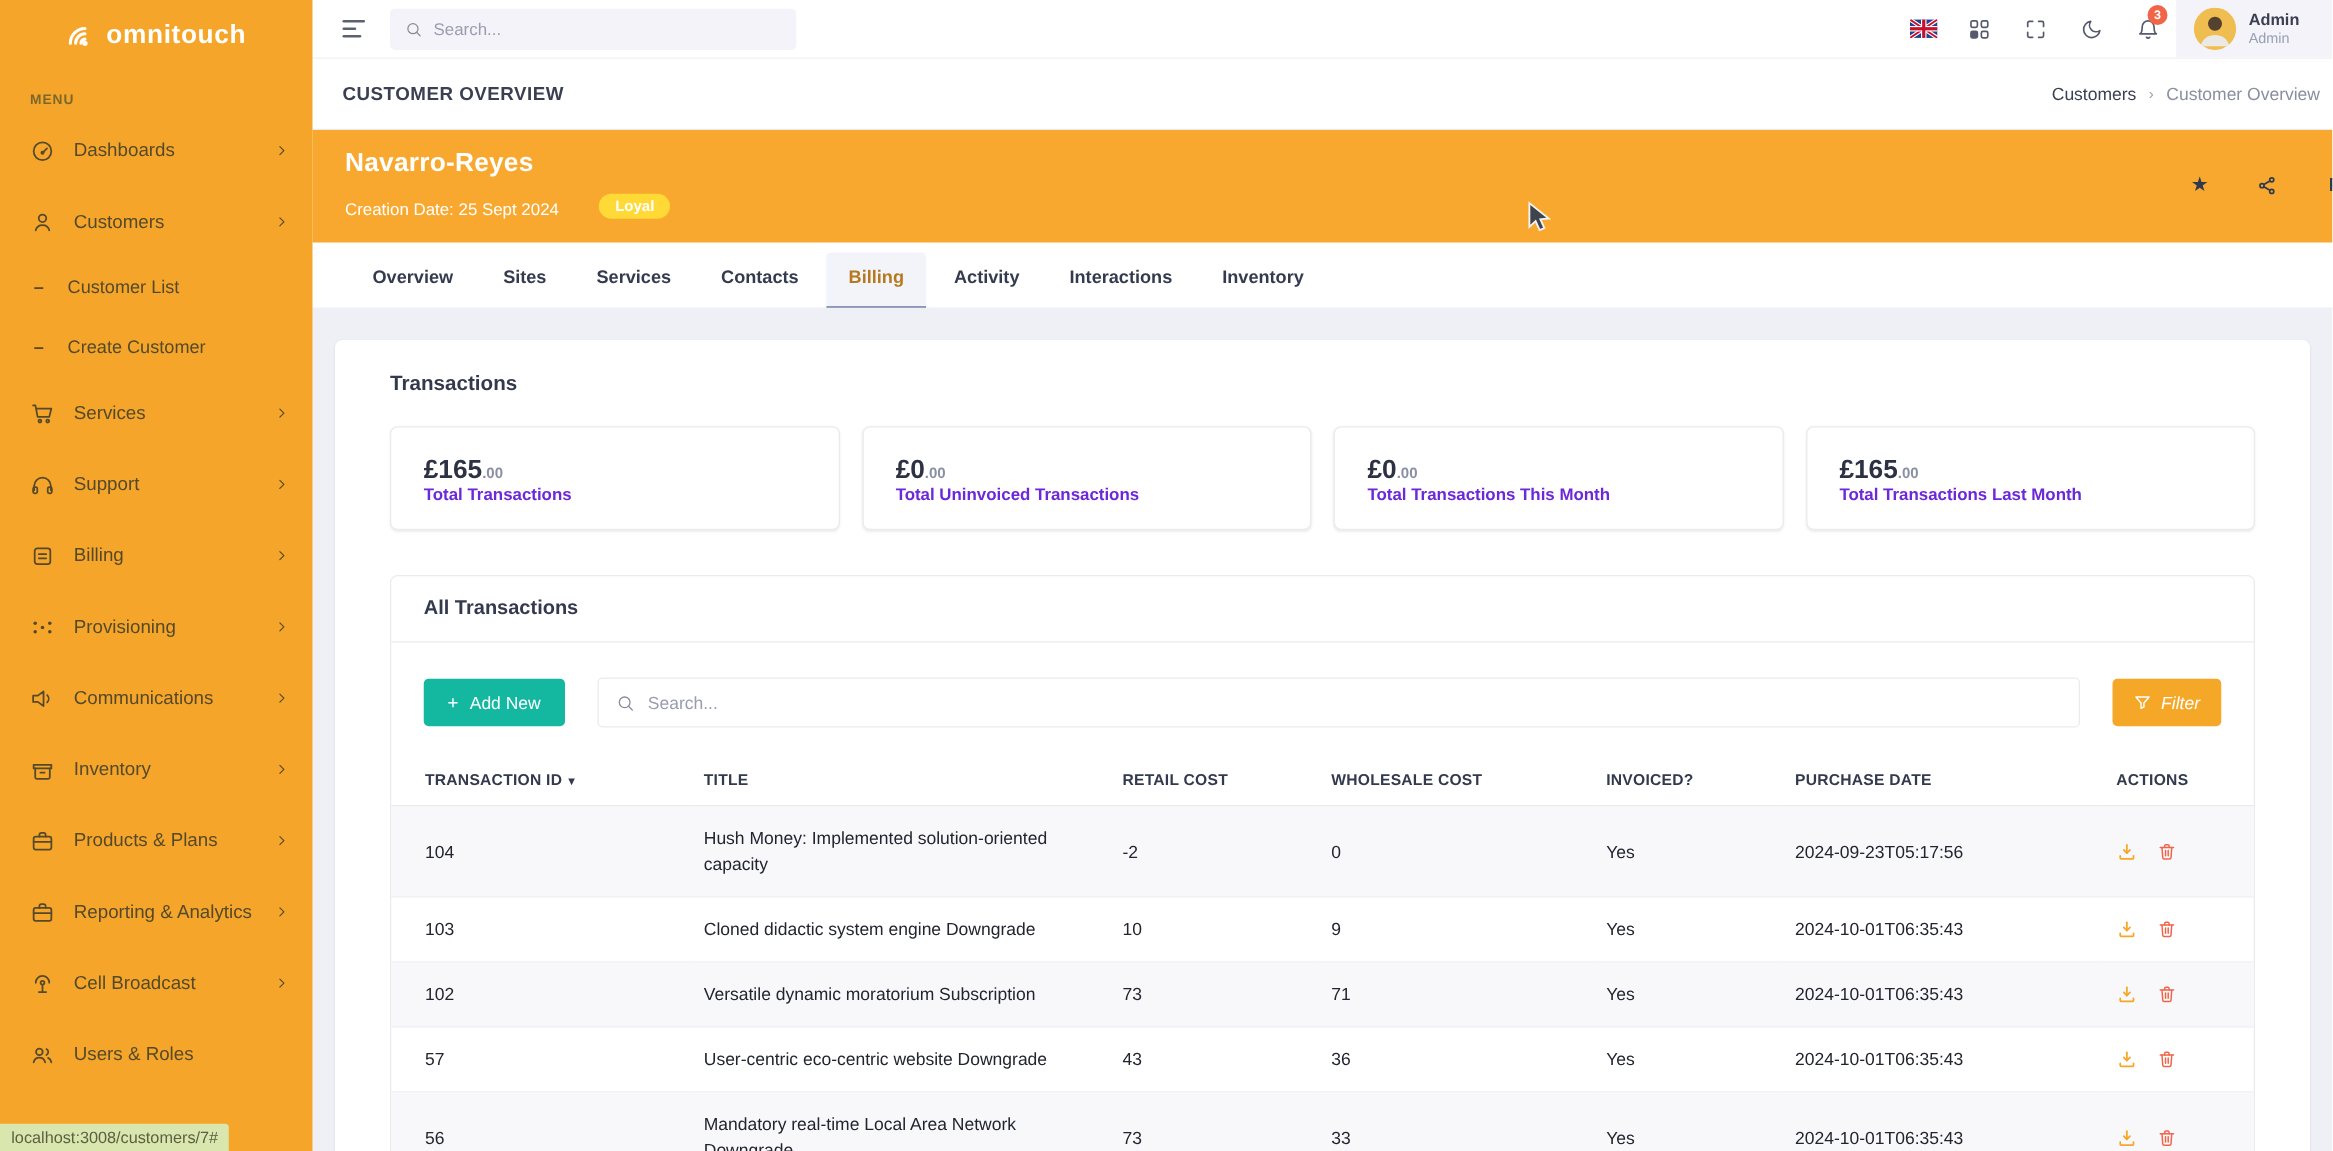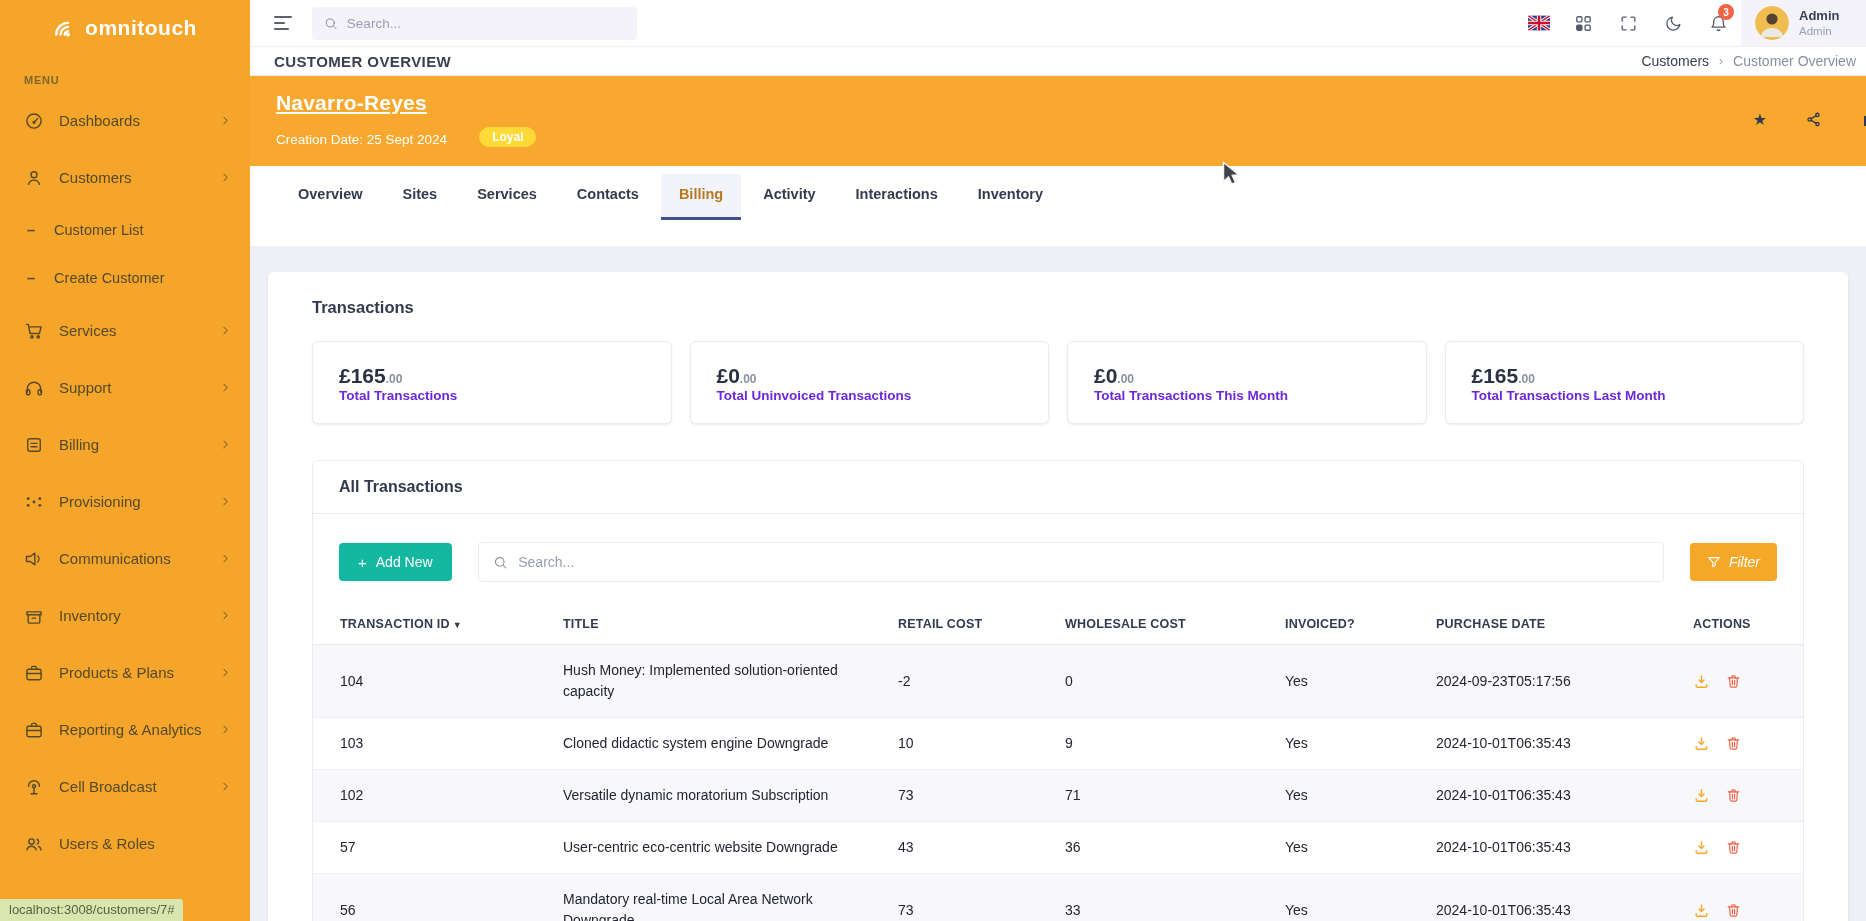--- a/index.html
+++ b/index.html
@@ -32,29 +32,29 @@
   .search-box input::placeholder { color:#9a9db0; }
   .topbar-right { margin-left:auto; display:flex; align-items:center; height:100%; }
   .tb-btn { width:45px; height:100%; display:flex; align-items:center; justify-content:center; color:#555b6d; cursor:pointer; position:relative; }
   .tb-btn .tbi { width:19px; height:19px; }
   .badge { position:absolute; top:4px; right:7px; min-width:16px; height:16px; border-radius:8px; background:#f06548; color:#fff; font-size:10px; font-weight:700; display:flex; align-items:center; justify-content:center; padding:0 4px; }
   .profile { height:100%; background:#f3f3f9; display:flex; align-items:center; gap:10px; padding:0 14px; min-width:125px; cursor:pointer; }
   .avatar { width:34px; height:34px; border-radius:50%; overflow:hidden; flex:0 0 34px; }
   .pname { font-size:13px; font-weight:700; color:#3a3f51; line-height:1.25; }
   .prole { font-size:11.5px; color:#98a0b5; line-height:1.25; }
 
-  .pagebar { height:30px; background:#fff; border-top:1px solid #f1f1f4; border-bottom:1px solid #e9ebec; display:flex; align-items:center; padding:0 24px; overflow:hidden; }
+  .pagebar { height:58px; background:#fff; border-top:1px solid #f1f1f4; border-bottom:1px solid #e9ebec; display:flex; align-items:center; padding:0 24px; overflow:hidden; }
   .page-title { font-size:15px; font-weight:700; color:#3a3f51; letter-spacing:.4px; }
   .breadcrumb { margin-left:auto; margin-right:-14px; display:flex; align-items:center; gap:10px; font-size:14px; white-space:nowrap; }
   .bc-parent { color:#3a3f51; cursor:pointer; }
   .bc-sep { color:#9aa0ae; font-size:12px; }
   .bc-current { color:#8a8fa0; }
 
   .hero { height:90px; background:#f8a82e; padding:13px 26px; position:relative; color:#fff; overflow:hidden; }
-  .hero-name { font-size:21px; font-weight:700; letter-spacing:.2px; margin-top:2px;text-decoration:underline; }
+  .hero-name { font-size:21px; font-weight:700; letter-spacing:.2px; margin-top:2px; }
   .hero-meta { display:flex; align-items:flex-end; gap:32px; margin-top:12px; font-size:13.5px; }
   .badge-loyal { background:#ffd935; color:#fff; font-size:12px; font-weight:700; padding:3px 13px; border-radius:12px; }
   .hero-actions { position:absolute; top:34px; right:44px; display:flex; align-items:center; gap:38px; color:#2e3a4e; }
   .star { font-size:16px; cursor:pointer; color:#2e3a4e; }
   .share { width:17px; height:17px; cursor:pointer; }
   .partial-btn { position:absolute; top:36px; right:-7px; font-size:15px; font-weight:700; color:#2e3a4e; }
 
   .tabsbar { height:72px; background:#fff; display:flex; align-items:flex-start; padding:8px 0 0 30px; gap:4px; }
   .tab { height:46px; padding:12px 18px; font-size:14.5px; font-weight:600; color:#343b4f; cursor:pointer; border-radius:4px 4px 0 0; border-bottom:3px solid transparent; }
   .tab.active { background:#f2f4f9; color:#b7791f; border-bottom-color:#405189; }

